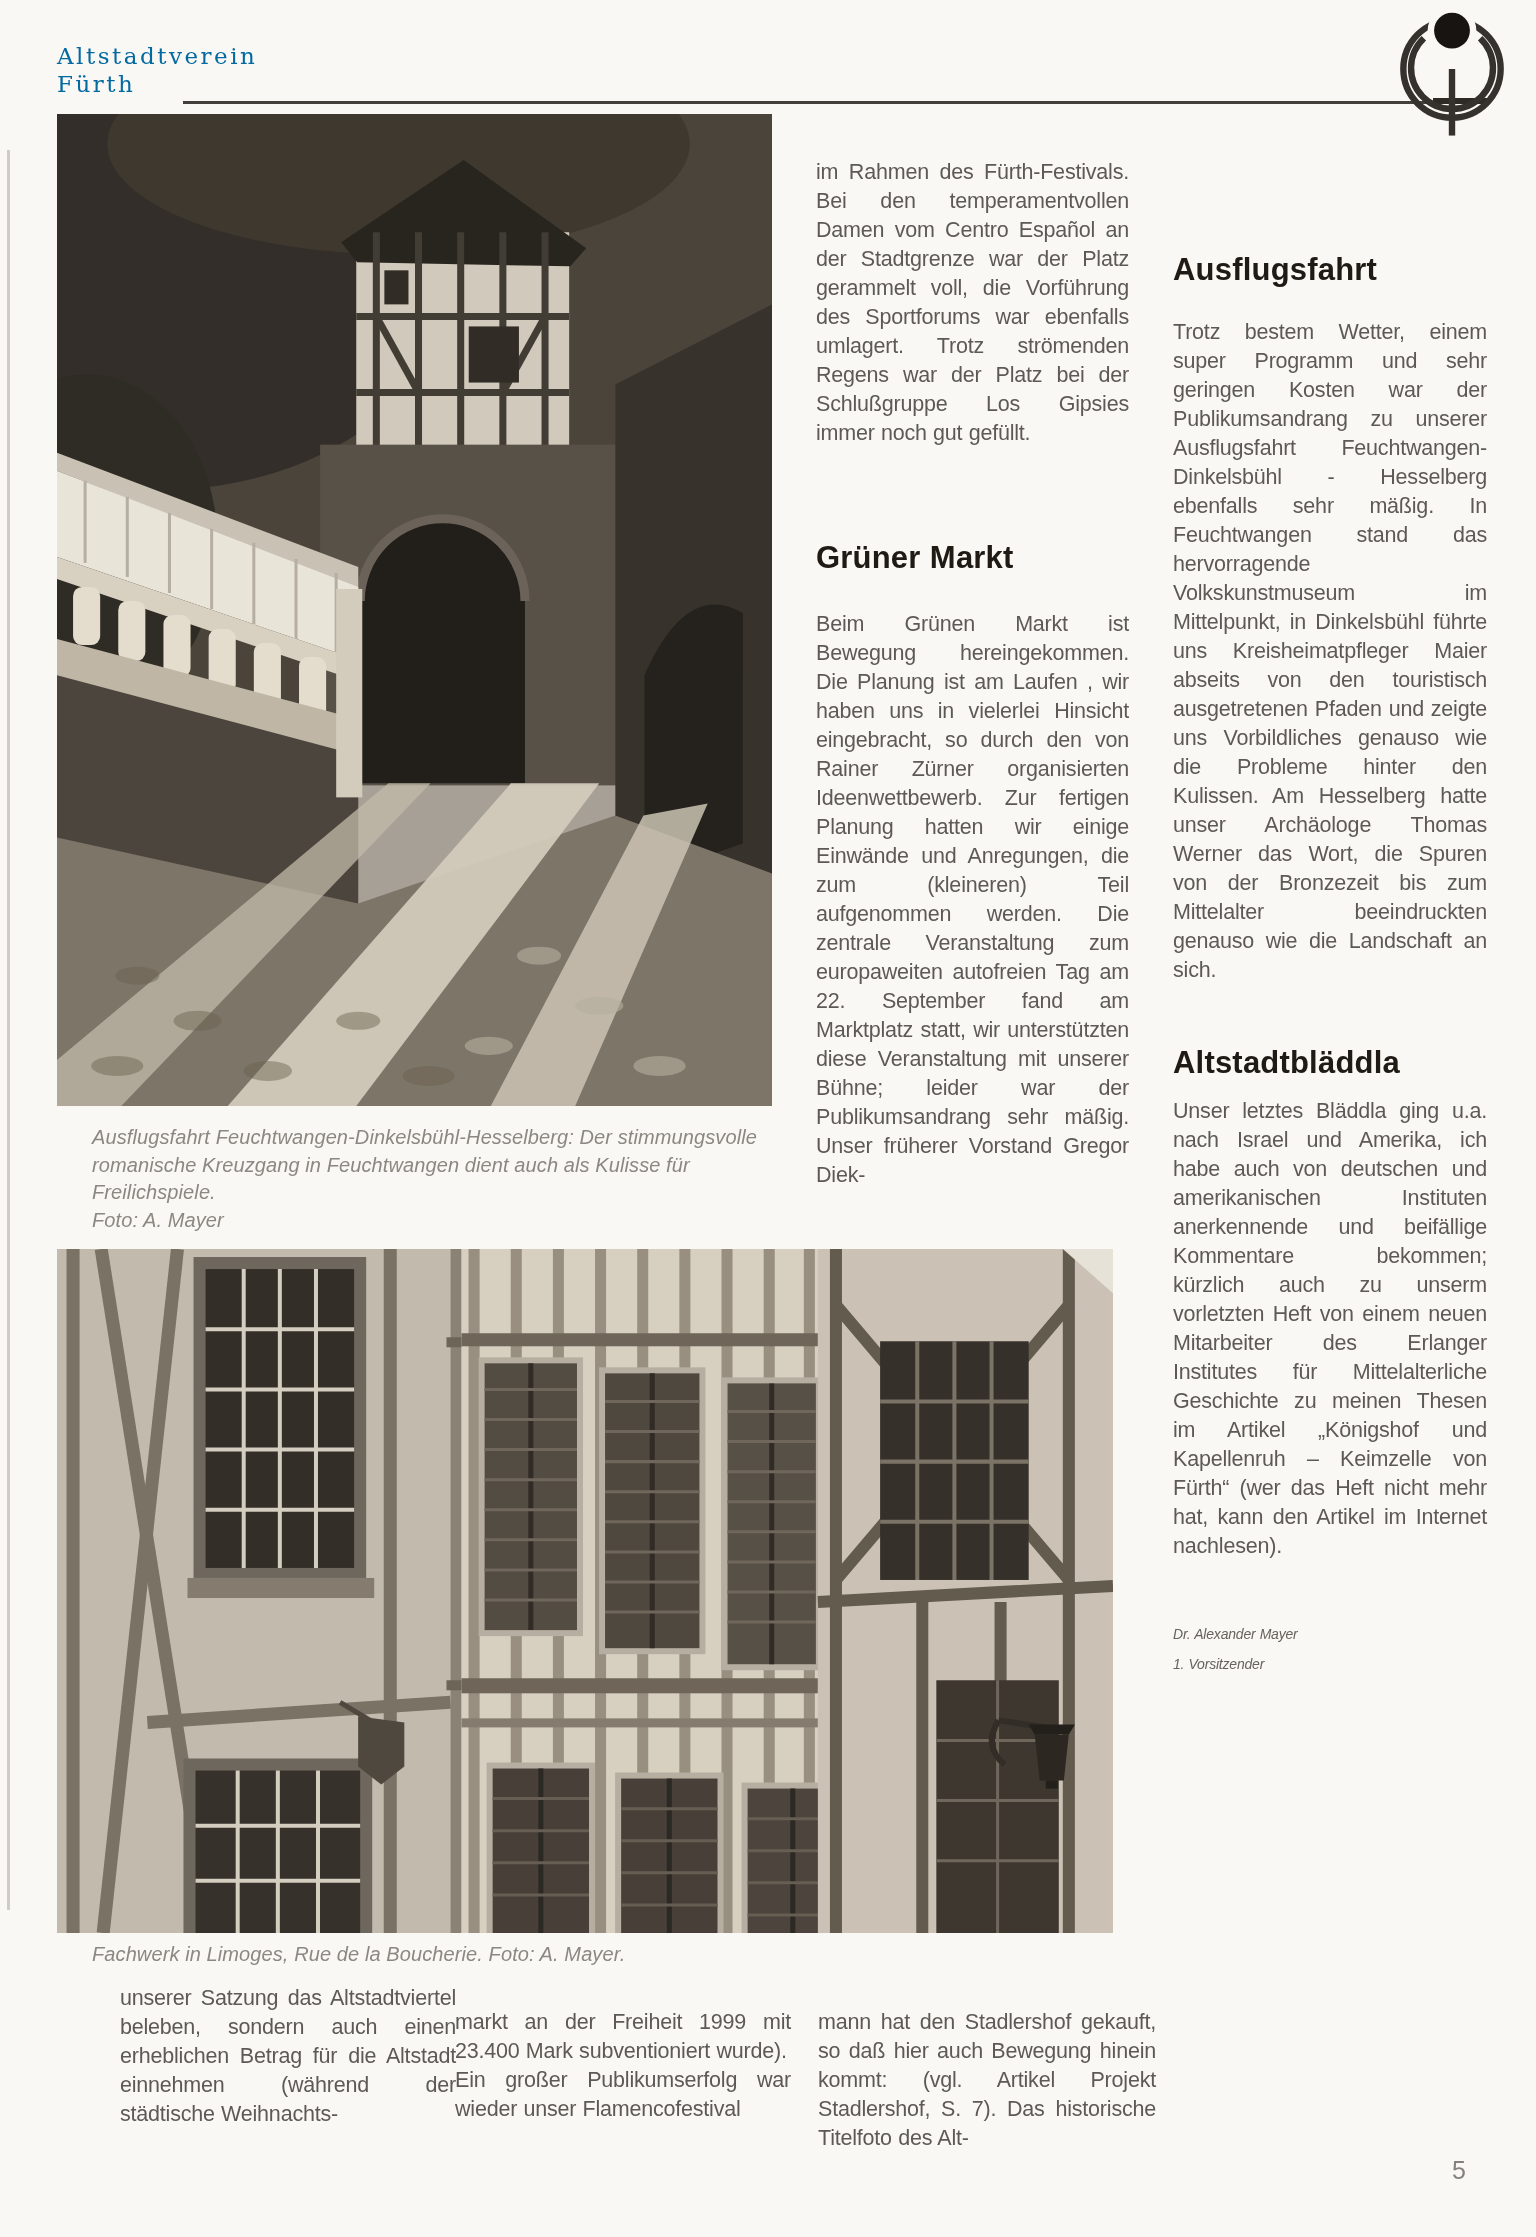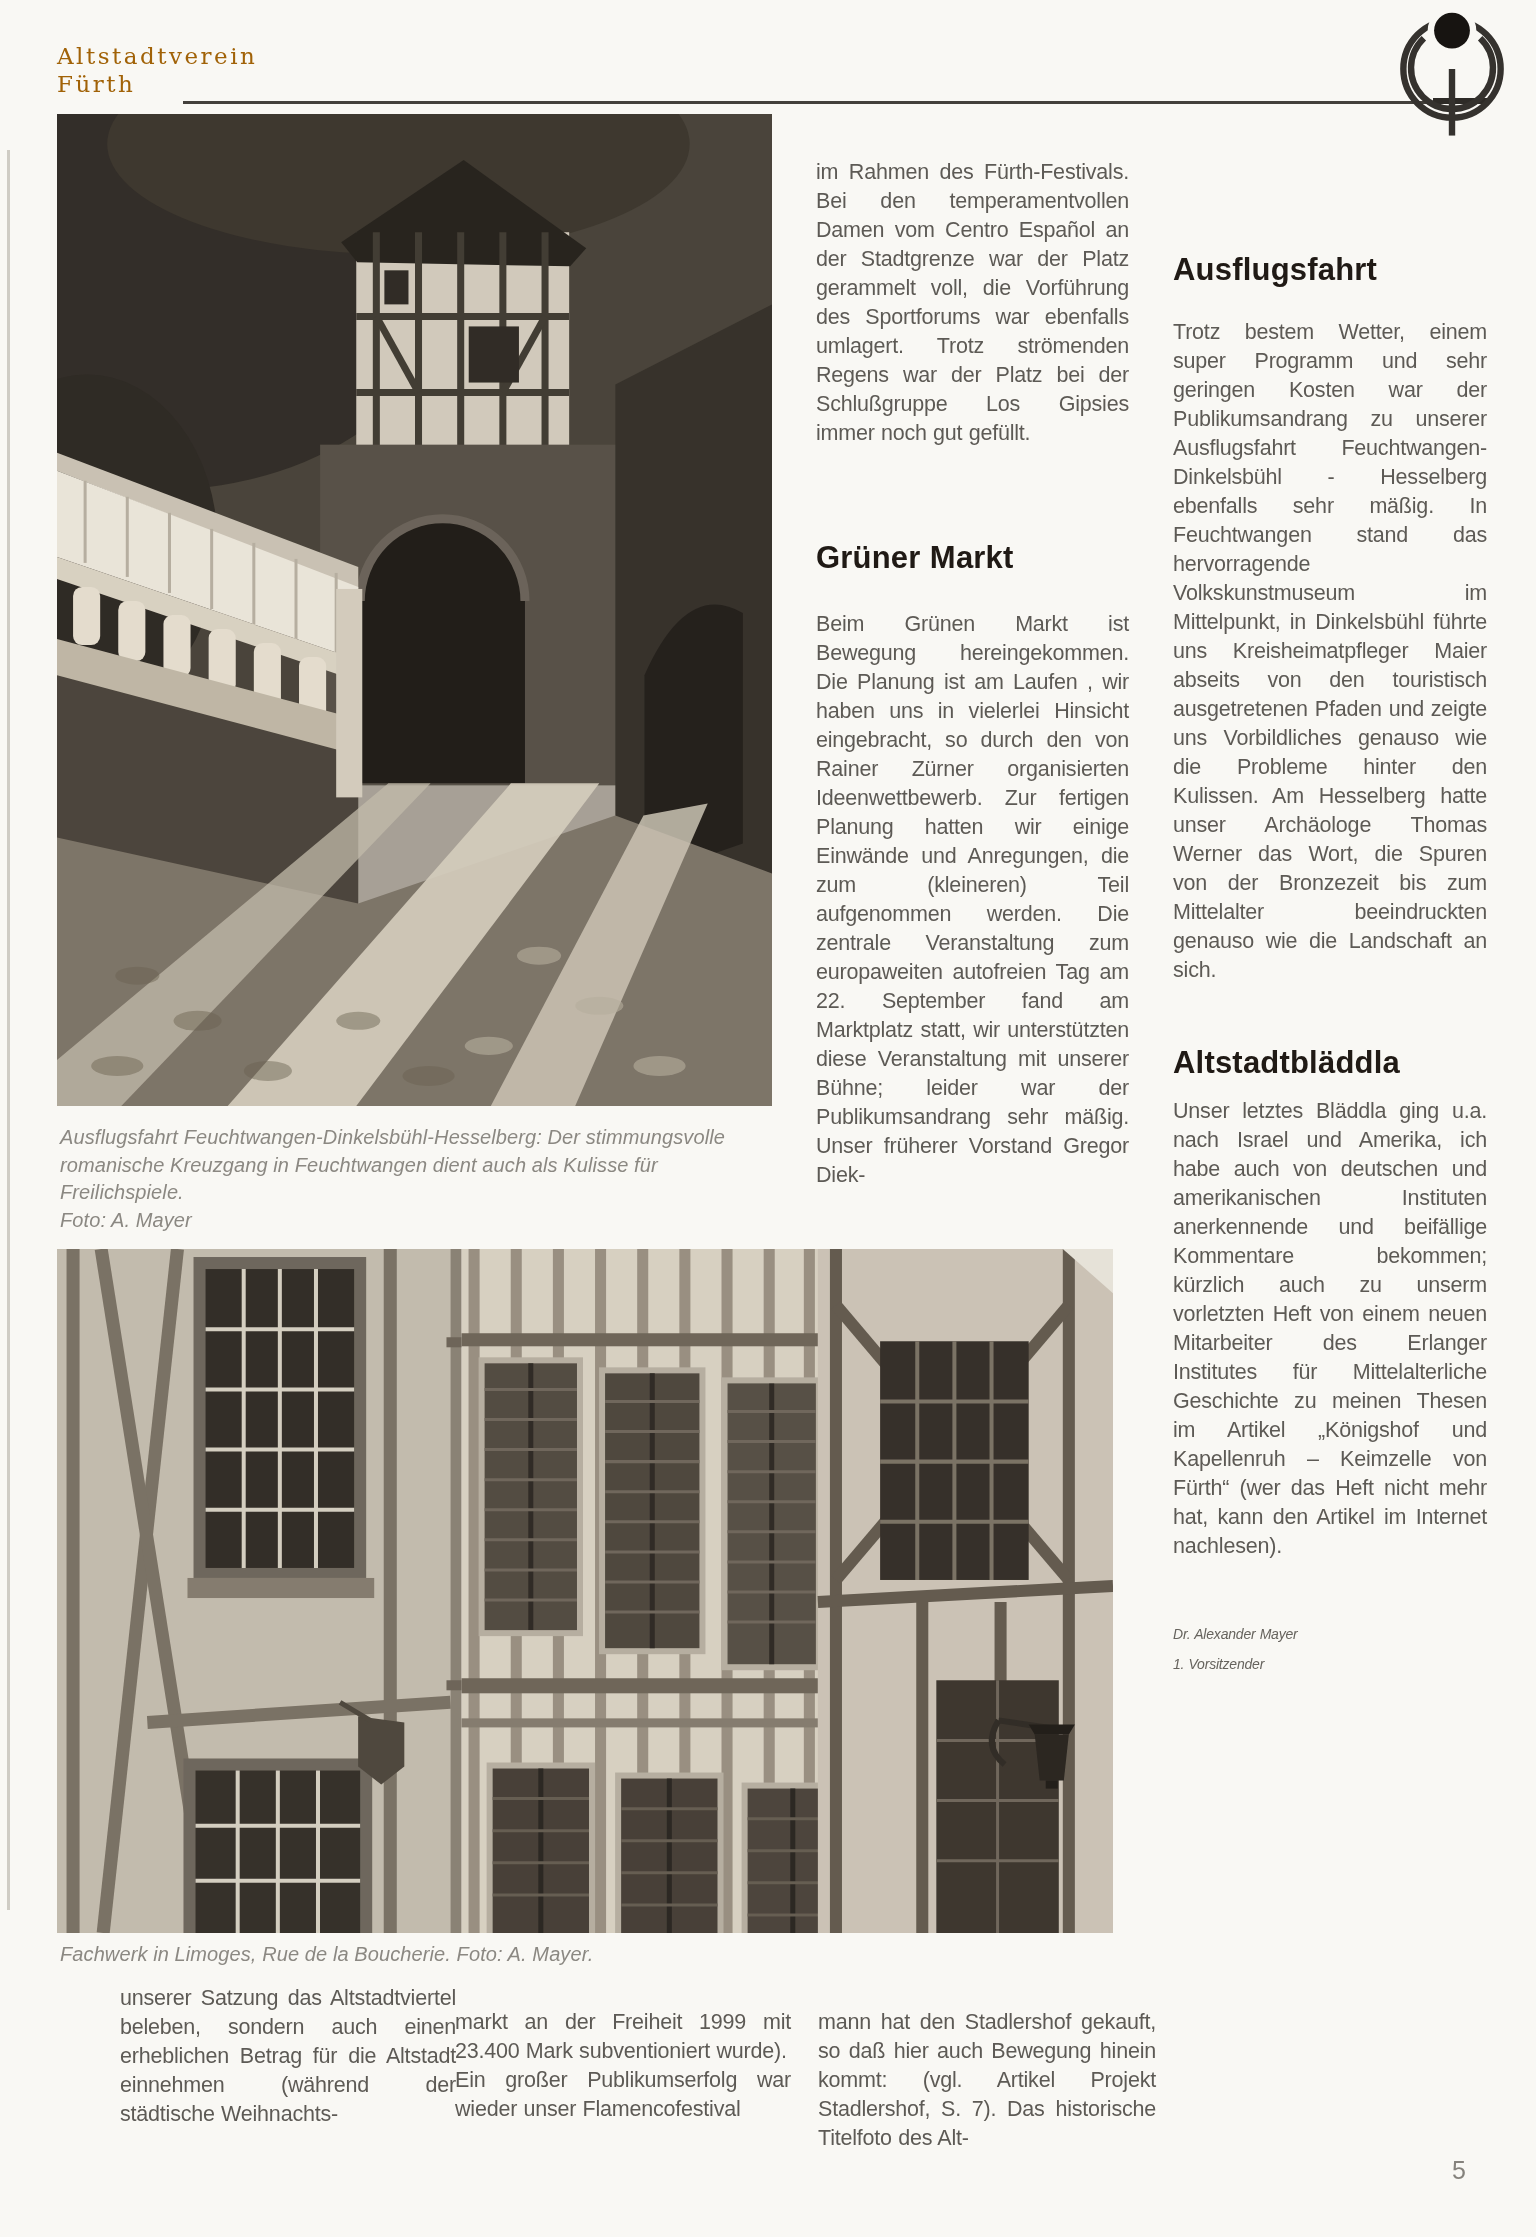--- a/index.html
+++ b/index.html
@@ -6,36 +6,36 @@
   .page{
     position:relative;width:1536px;height:2237px;margin:0 auto;
     background:#f9f8f4;overflow:hidden;
     font-family:"Liberation Sans",sans-serif;
   }
   .abs{position:absolute;}
   .block{display:block;}
 
   .org{
     font-family:"DejaVu Serif",serif;
-    font-size:23px;line-height:28px;color:#a16207;letter-spacing:2.5px;
+    font-size:23px;line-height:28px;color:#0369a1;letter-spacing:2.5px;
   }
   .rule{background:#43403b;height:3px;}
 
   .body-text{
     font-size:21.5px;line-height:29px;color:#5d5a55;
     text-align:justify;letter-spacing:-0.2px;word-spacing:0.5px;
   }
   .body-text p{margin:0;}
   h2.section{
     margin:0;font-weight:bold;font-size:31px;line-height:36px;
     color:#201a15;letter-spacing:0.2px;text-align:left;
   }
   .caption{
     font-style:italic;font-size:20px;line-height:27.5px;color:#8b8882;
-    text-align:left;letter-spacing:0.1px;
+    text-align:left;letter-spacing:0.1px;margin-left:32px;
   }
   .sig{
     margin-top:58px;text-align:left;font-style:italic;
     font-size:14px;line-height:30px;color:#66635d;
   }
   .pageno{font-size:25px;color:#85827c;}
 
   .photo{display:block;}
   figure{margin:0;}
 

